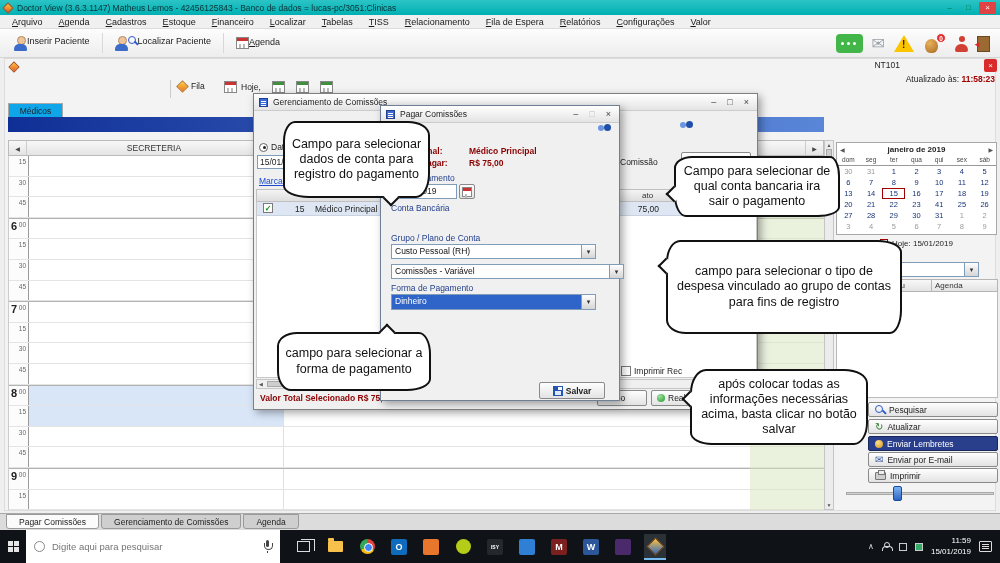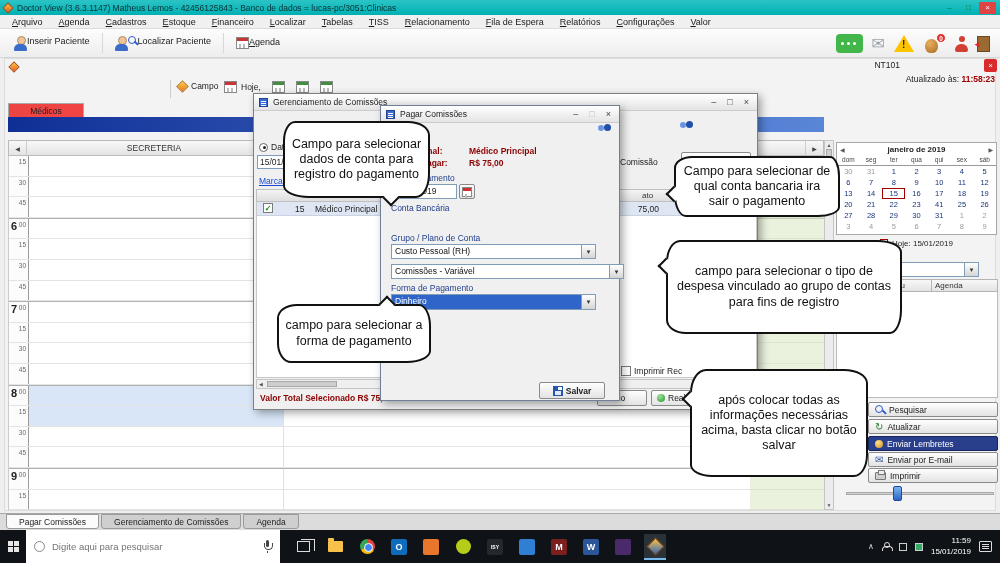--- a/index.html
+++ b/index.html
@@ -56,21 +56,21 @@
   .mdi-close{position:absolute;right:3px;top:59px;width:13px;height:13px;background:#d92b2b;color:#fff;font-size:8px;display:flex;align-items:center;justify-content:center;border-radius:2px;z-index:2}
   .nt{position:absolute;right:100px;top:60px;font-size:8.5px;color:#222;z-index:2}
   .upd{position:absolute;right:5px;top:74px;font-size:8.5px;z-index:2}
   .upd .t{color:#a00000;font-weight:bold}
 
   
   .agd-flat{display:flex;align-items:center;gap:4px;font-size:8.5px;position:absolute;z-index:2}
   .novo-ico{width:9px;height:9px;transform:rotate(45deg);background:linear-gradient(135deg,#ffd23e,#e8731f);border:1px solid #b5742a}
 
   
-  .medtab{position:absolute;left:8px;top:103px;width:76px;height:14px;background:#ef4444;border:1px solid #a8a8a8;border-bottom:none;font-size:8.5px;display:flex;align-items:center;justify-content:center;z-index:2}
+  .medtab{position:absolute;left:8px;top:103px;width:55px;height:14px;background:#0ea5e9;border:1px solid #a8a8a8;border-bottom:none;font-size:8.5px;display:flex;align-items:center;justify-content:center;z-index:2}
   .bluebar{position:absolute;left:8px;top:117px;width:816px;height:15px;background:linear-gradient(90deg,#102f96,#5a86d8);z-index:1}
   .agd-header{position:absolute;left:8px;top:140px;width:816px;height:16px;background:linear-gradient(#f8f8f8,#e4e4e4);border:1px solid #bbb;display:flex;align-items:center;z-index:1}
   .agd-arrow{width:18px;text-align:center;font-size:6px;color:#444;border-right:1px solid #ccc;align-self:stretch;display:flex;align-items:center;justify-content:center}
   .agd-arrow.right{border-left:1px solid #ccc;border-right:none}
   .agd-col{width:255px;text-align:center;font-size:8.5px;color:#333;border-right:1px solid #ccc}
   .agd-fill{flex:1}
 
   
   .time-grid{position:absolute;left:8px;top:156px;width:816px;height:354px;display:flex;flex-direction:column;background:#fff;border-left:1px solid #ccc;z-index:1}
   .trow{flex:1;display:flex;border-bottom:1px solid #e4e4e4;position:relative}
@@ -151,22 +151,22 @@
 
   .dlg{position:absolute;left:380px;top:105px;width:240px;height:296px;background:#f0f0f0;border:1px solid #6f7f96;box-shadow:3px 3px 8px rgba(0,0,0,.35);z-index:20}
   .dlg .lbl{position:absolute;font-size:8.5px;white-space:nowrap}
   .calbtn{position:absolute;width:16px;height:15px}
 
   
   .callout{position:absolute;background:#fff;border:2px solid #111;z-index:40;display:flex;align-items:center;justify-content:center;text-align:center;font-size:12.5px;line-height:1.22;color:#111;padding:4px 6px}
   .c1{left:283px;top:121px;width:147px;height:77px;border-radius:12px 22px 14px 26px/20px 14px 24px 12px}
   .c2{left:674px;top:156px;width:166px;height:61px;border-radius:18px 10px 22px 12px/12px 20px 10px 22px}
   .c3{left:666px;top:240px;width:236px;height:94px;border-radius:14px 24px 12px 20px/22px 12px 24px 14px}
-  .c4{left:277px;top:304px;width:154px;height:59px;border-radius:20px 12px 24px 14px/14px 22px 12px 20px}
-  .c5{left:690px;top:369px;width:178px;height:108px;border-radius:16px 24px 14px 22px/24px 14px 22px 12px}
+  .c4{left:277px;top:332px;width:154px;height:59px;border-radius:20px 12px 24px 14px/14px 22px 12px 20px}
+  .c5{left:690px;top:369px;width:178px;height:76px;border-radius:16px 24px 14px 22px/24px 14px 22px 12px}
   .tail{position:absolute;width:12px;height:12px;background:#fff}
   .t-left{border-left:2px solid #111;border-bottom:2px solid #111;transform:rotate(45deg);left:-8px}
   .t-up{border-left:2px solid #111;border-top:2px solid #111;transform:rotate(45deg);top:-8px}
   .t-down{border-right:2px solid #111;border-bottom:2px solid #111;transform:rotate(45deg);bottom:-8px}
 
   
   .btabs{position:absolute;left:0;top:513px;width:1000px;height:17px;background:#dcdcdc;border-top:1px solid #a8a8a8;display:flex;align-items:flex-start;padding-left:6px;z-index:45}
   .btab{height:15px;line-height:14px;padding:0 12px;font-size:8.5px;background:#cfcfcf;border:1px solid #9a9a9a;margin-right:2px;border-radius:0 0 3px 3px}
   .btab.active{background:#fbfbfb}
 
@@ -271,21 +271,21 @@
 
 <div class="mdi-bg"></div>
 <span class="dv-diamond" style="position:absolute;left:10px;top:63px;z-index:2"></span>
 <span class="mdi-close">×</span>
 <span class="nt">NT101</span>
 <span class="upd"><span>Atualizado às:</span> <span class="t">11:58:23</span></span>
 
 <span class="agd-flat" style="left:170px;top:80px;width:1px;height:18px;background:#ccc"></span>
 <span class="agd-flat" style="left:178px;top:81px">
   <span class="novo-ico"></span>
-  <span>Campo</span>
+  <span>Fila</span>
 </span>
 <span class="agd-flat" style="left:224px;top:81px">
   <span class="calico"></span>
   <span>Hoje,</span>
 </span>
 <span class="agd-flat" style="left:272px;top:81px">
     <span class="calico green"></span>
   </span>
 <span class="agd-flat" style="left:296px;top:81px">
     <span class="calico green"></span>

